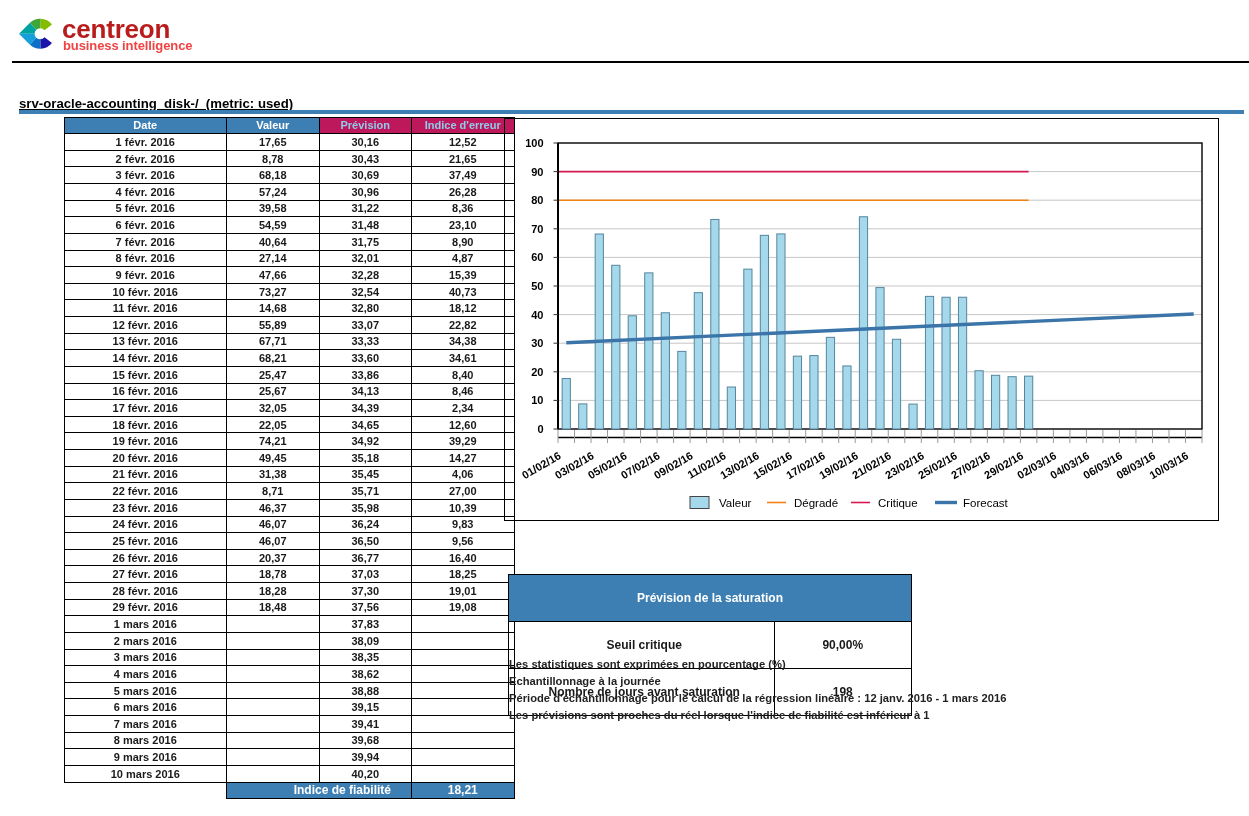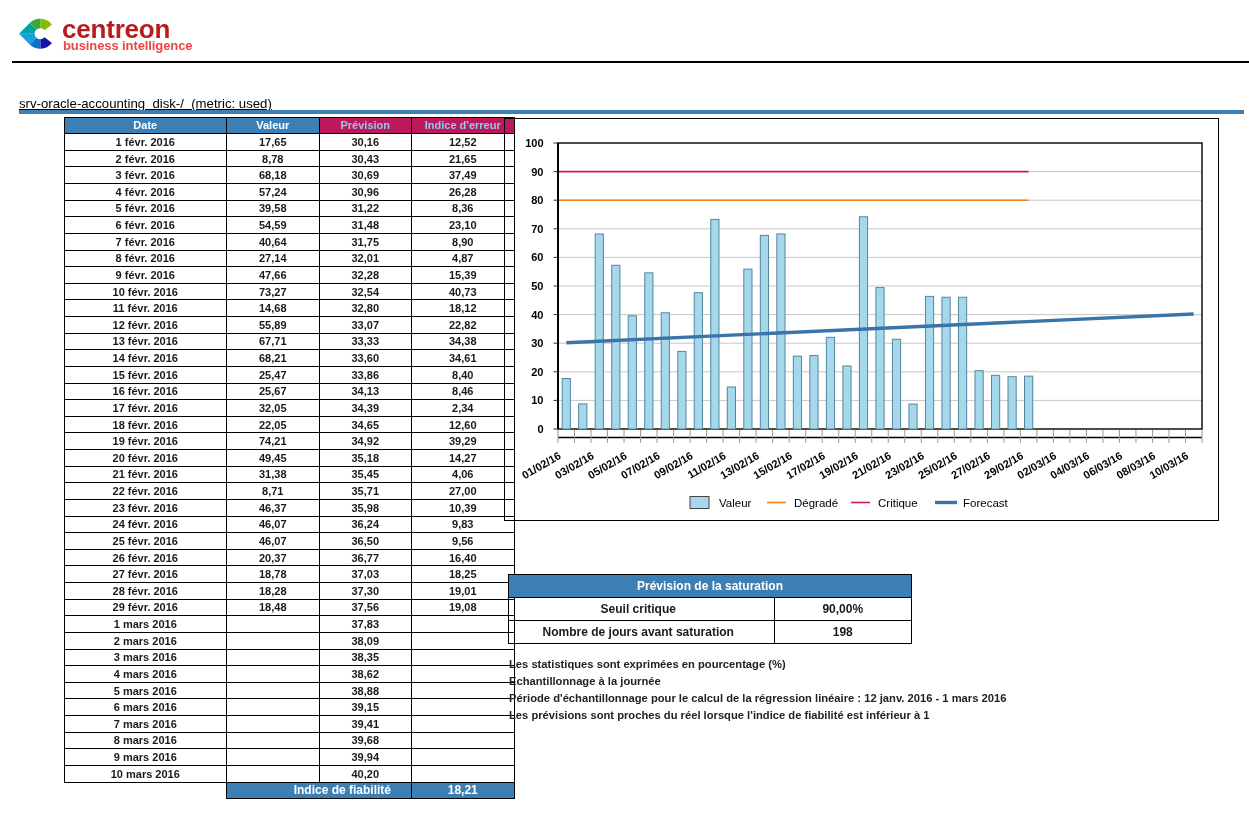--- a/index.html
+++ b/index.html
@@ -1,29 +1,29 @@
 <!DOCTYPE html>
 <html><head><meta charset="utf-8"><style>
 * { margin:0; padding:0; box-sizing:border-box; }
 body { width:1249px; height:816px; background:#fff; font-family:"Liberation Sans",sans-serif; position:relative; overflow:hidden; }
 #hdrline { position:absolute; left:12px; top:61.2px; width:1237px; height:1.8px; background:#000; }
 #logo { position:absolute; left:19px; top:17px; }
 #brand { position:absolute; left:62px; top:14px; font-weight:bold; font-size:26px; color:#b91c1c; letter-spacing:-0.2px; }
 #brand2 { position:absolute; left:63px; top:37.5px; font-weight:bold; font-size:13px; color:#ef4444; letter-spacing:-0.1px; }
-#title { position:absolute; left:19px; top:96px; font-size:13.2px; font-weight:normal; color:#000; text-decoration:underline; }
+#title { position:absolute; left:19px; top:96px; font-size:13.2px; font-weight:bold; color:#000; text-decoration:underline; }
 #bluerule { position:absolute; left:19px; top:110px; width:1225px; height:3.5px; background:#3e7fb3; }
 #maintbl { position:absolute; left:23.5px; top:116.5px; border-collapse:collapse; table-layout:fixed; width:450px;margin-left:40px; }
 #maintbl td, #maintbl th { border:1.4px solid #000; font-size:11px; font-weight:bold; text-align:center; padding:0; height:16.63px; color:#1a1a1a; }
 #maintbl th { background:#3e7fb3; color:#fff; font-size:11px; }
 #maintbl th.lt { background:#be185d; color:#8ecdec; }
 #maintbl tr.foot td { background:#3e7fb3; color:#fff; font-size:12px; }
 #maintbl tr.foot td.none { background:#fff; border:none; border-top:1.4px solid #000; }
 #maintbl tr.foot td.lab { text-align:right; padding-right:20px; }
 #sattbl { position:absolute; left:508px; top:573.5px; border-collapse:collapse; table-layout:fixed; width:403px; }
-#sattbl td, #sattbl th { border:1.4px solid #000; font-size:12px; font-weight:bold; padding:4px; height:18.4px; color:#1a1a1a; }
+#sattbl td, #sattbl th { border:1.4px solid #000; font-size:12px; font-weight:bold; padding:16px; height:18.4px; color:#1a1a1a; }
 #sattbl th { background:#3e7fb3; color:#fff; text-align:center; }
 #sattbl td.lab { text-align:center; padding-right:10px; }
 #sattbl td.val { text-align:center; }
 #chartbox { position:absolute; left:504px; top:117.5px; width:715px; height:403px; border:1.5px solid #000; }
 #notes { position:absolute; left:509px; top:656px; font-size:11.2px; font-weight:bold; color:#222; line-height:16.9px; }
 </style></head>
 <body>
 <svg id="logo" width="33" height="32" viewBox="0 0 64 62">
     <path d="M63.9,14.6 A29.0,29.0 0 0 0 42.0,3.5 L41.4,21.7 A10.8,10.8 0 0 1 49.5,25.9 Z" fill="#84bd00"></path>
 <path d="M42.0,3.5 A29.0,29.0 0 0 0 21.2,11.3 L33.6,24.6 A10.8,10.8 0 0 1 41.4,21.7 Z" fill="#3fa535"></path>

